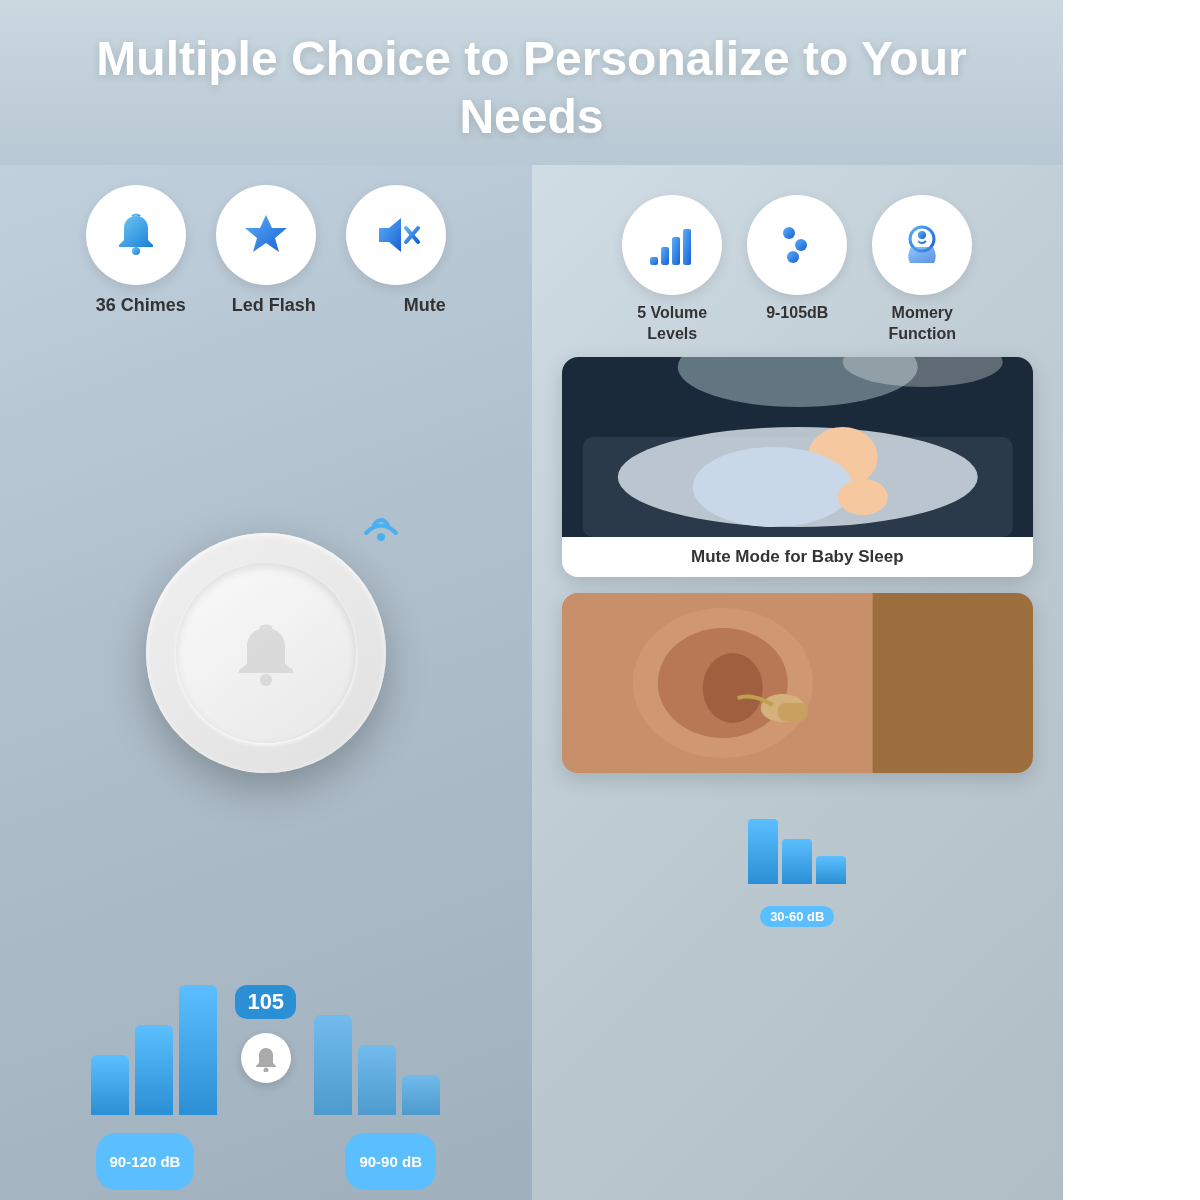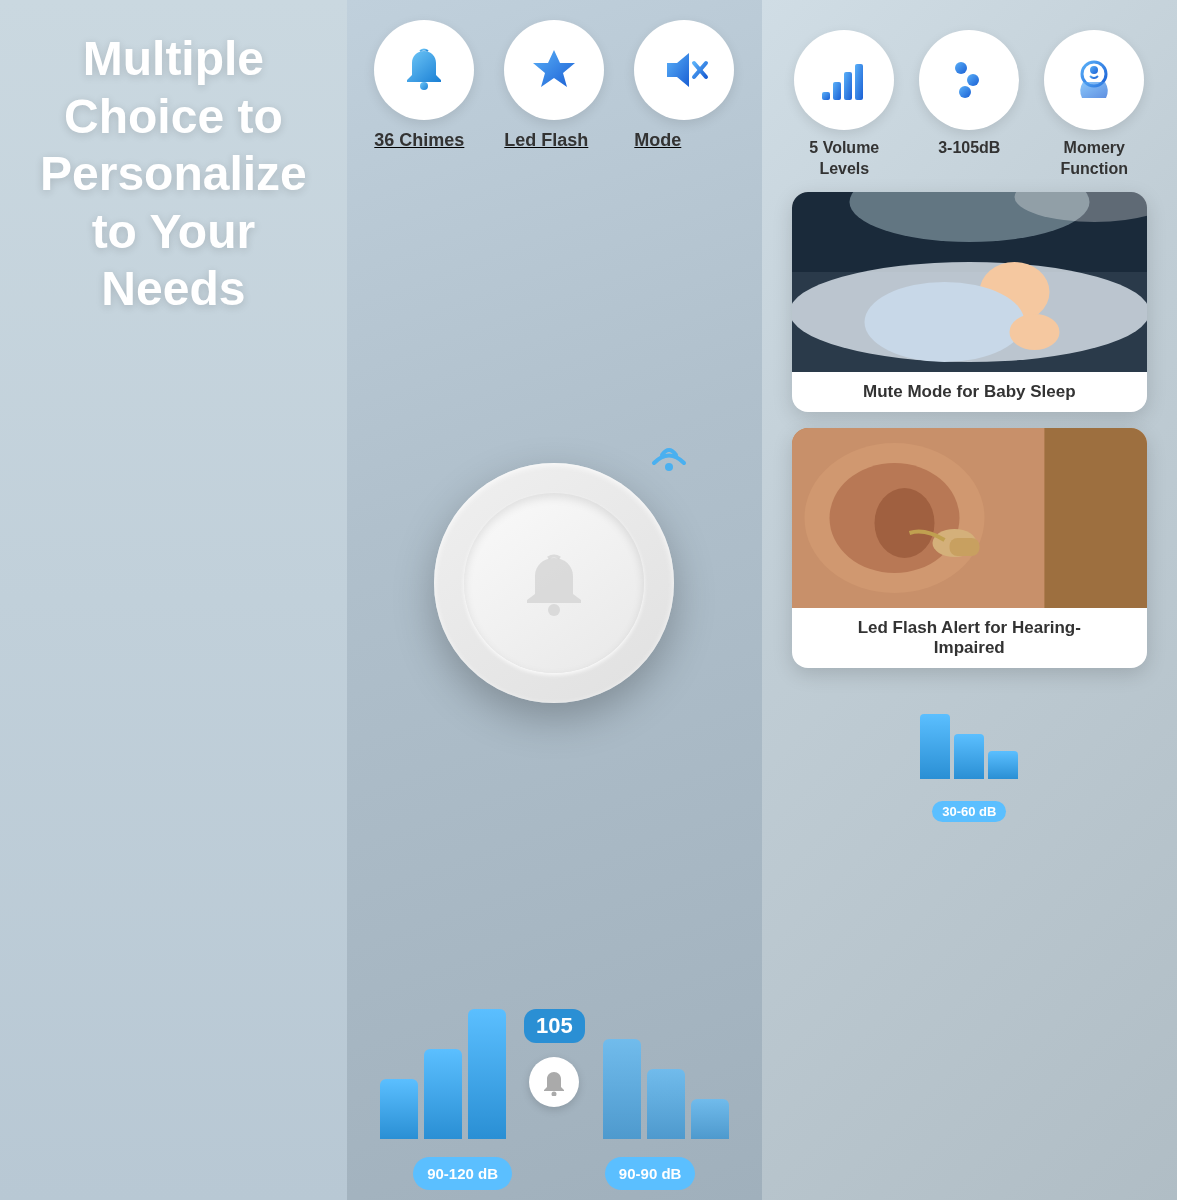--- a/index.html
+++ b/index.html
@@ -8,21 +8,21 @@
       height: 1200px;
       overflow: hidden;
       font-family: 'Arial', sans-serif;
     }
 
     .main-container {
       width: 1063px;
       height: 1200px;
       position: relative;
       display: flex;
-      flex-direction: row;
+      flex-direction: column;
       background: #c8d8e8;
     }
 
     
     .header {
       width: 100%;
       padding: 30px 40px 20px;
       text-align: center;
       background: linear-gradient(180deg, #d8e8f0 0%, #c8d8e8 100%);
       position: relative;
@@ -69,23 +69,22 @@
       display: flex;
       justify-content: center;
       gap: 30px;
       padding: 20px 20px 10px;
       width: 100%;
     }
 
     .feature-item {
       display: flex;
       flex-direction: column;
-      align-items: flex-start;
+      align-items: flex-end;
       gap: 10px;
-      text-decoration: underline;
     }
 
     .feature-circle {
       width: 100px;
       height: 100px;
       border-radius: 50%;
       background: white;
       display: flex;
       align-items: center;
       justify-content: center;
@@ -167,21 +166,21 @@
       display: flex;
       justify-content: space-around;
       width: 100%;
       margin-top: 8px;
     }
 
     .bar-range-label {
       background: #5bbfff;
       color: white;
       border-radius: 20px;
-      padding: 8px 14px;
+      padding: 20px 14px;
       font-size: 15px;
       font-weight: 600;
     }
 
     .volume-number {
       background: #2a8fd4;
       color: white;
       border-radius: 12px;
       padding: 4px 12px;
       font-size: 22px;
@@ -371,21 +370,21 @@
                   <linearGradient id="muteGrad" x1="0%" y1="0%" x2="100%" y2="100%">
                     <stop offset="0%" style="stop-color:#5ab0f8"></stop>
                     <stop offset="100%" style="stop-color:#1a5fd4"></stop>
                   </linearGradient>
                 </defs>
                 <path d="M8 18 L8 32 L18 32 L30 42 L30 8 L18 18 Z" fill="url(#muteGrad)"></path>
                 <line x1="35" y1="18" x2="47" y2="32" stroke="url(#muteGrad)" stroke-width="4" stroke-linecap="round"></line>
                 <line x1="47" y1="18" x2="35" y2="32" stroke="url(#muteGrad)" stroke-width="4" stroke-linecap="round"></line>
               </svg>
             </div>
-            <span class="feature-label">Mode</span>
+            <span class="feature-label">Mute</span>
           </div>
 
         </div>
 
         <div class="doorbell-container">
           <div style="position: relative;">
             <div class="doorbell-outer">
               <div class="doorbell-inner">
                 <svg width="70" height="70" viewBox="0 0 70 70">
                   <path d="M35 10 C24 10 16 18 16 28 L16 46 L8 52 L8 55 L62 55 L62 52 L54 46 L54 28 C54 18 46 10 35 10 Z" fill="#ccc" opacity="0.6"></path>
@@ -475,21 +474,21 @@
                 </linearGradient>
               </defs>
               <line x1="8" y1="14" x2="44" y2="14" stroke="url(#slGrad)" stroke-width="4" stroke-linecap="round"></line>
               <line x1="8" y1="26" x2="44" y2="26" stroke="url(#slGrad)" stroke-width="4" stroke-linecap="round"></line>
               <line x1="8" y1="38" x2="44" y2="38" stroke="url(#slGrad)" stroke-width="4" stroke-linecap="round"></line>
               <circle cx="18" cy="14" r="6" fill="url(#slGrad)"></circle>
               <circle cx="30" cy="26" r="6" fill="url(#slGrad)"></circle>
               <circle cx="22" cy="38" r="6" fill="url(#slGrad)"></circle>
             </svg>
           </div>
-          <span class="right-feature-label">3-105dB</span>
+          <span class="right-feature-label">9-105dB</span>
         </div>
 
         <div class="right-feature-item">
           <div class="right-feature-circle">
             <svg width="52" height="52" viewBox="0 0 52 52">
               <defs>
                 <linearGradient id="headGrad" x1="0%" y1="0%" x2="100%" y2="100%">
                   <stop offset="0%" style="stop-color:#5ab0f8"></stop>
                   <stop offset="100%" style="stop-color:#1a5fd4"></stop>
                 </linearGradient>
@@ -545,21 +544,20 @@
             <ellipse cx="210" cy="95" rx="30" ry="35" fill="#a06040"></ellipse>
 
             <ellipse cx="260" cy="115" rx="22" ry="14" fill="#d4b07a"></ellipse>
             <rect x="255" y="110" width="30" height="18" rx="8" fill="#c8a060"></rect>
 
             <path d="M250 112 Q230 100 215 105" stroke="#c0a050" stroke-width="4" fill="none"></path>
 
             <rect x="350" y="0" width="200" height="180" fill="#8a6535" opacity="0.5"></rect>
           </svg>
         </div>
-        <div class="card-label">Led Flash Alert for Hearing-Impaired</div>
       </div>
 
       <div style="display:flex; align-items:flex-end; justify-content:space-around; padding: 10px 10px 0; margin-top: 5px;">
 
         <div class="right-bars-group">
           <div class="right-bars-inner">
             <div class="right-bar" style="width:30px; height:65px;"></div>
             <div class="right-bar" style="width:30px; height:45px;"></div>
             <div class="right-bar" style="width:30px; height:28px;"></div>
           </div>

